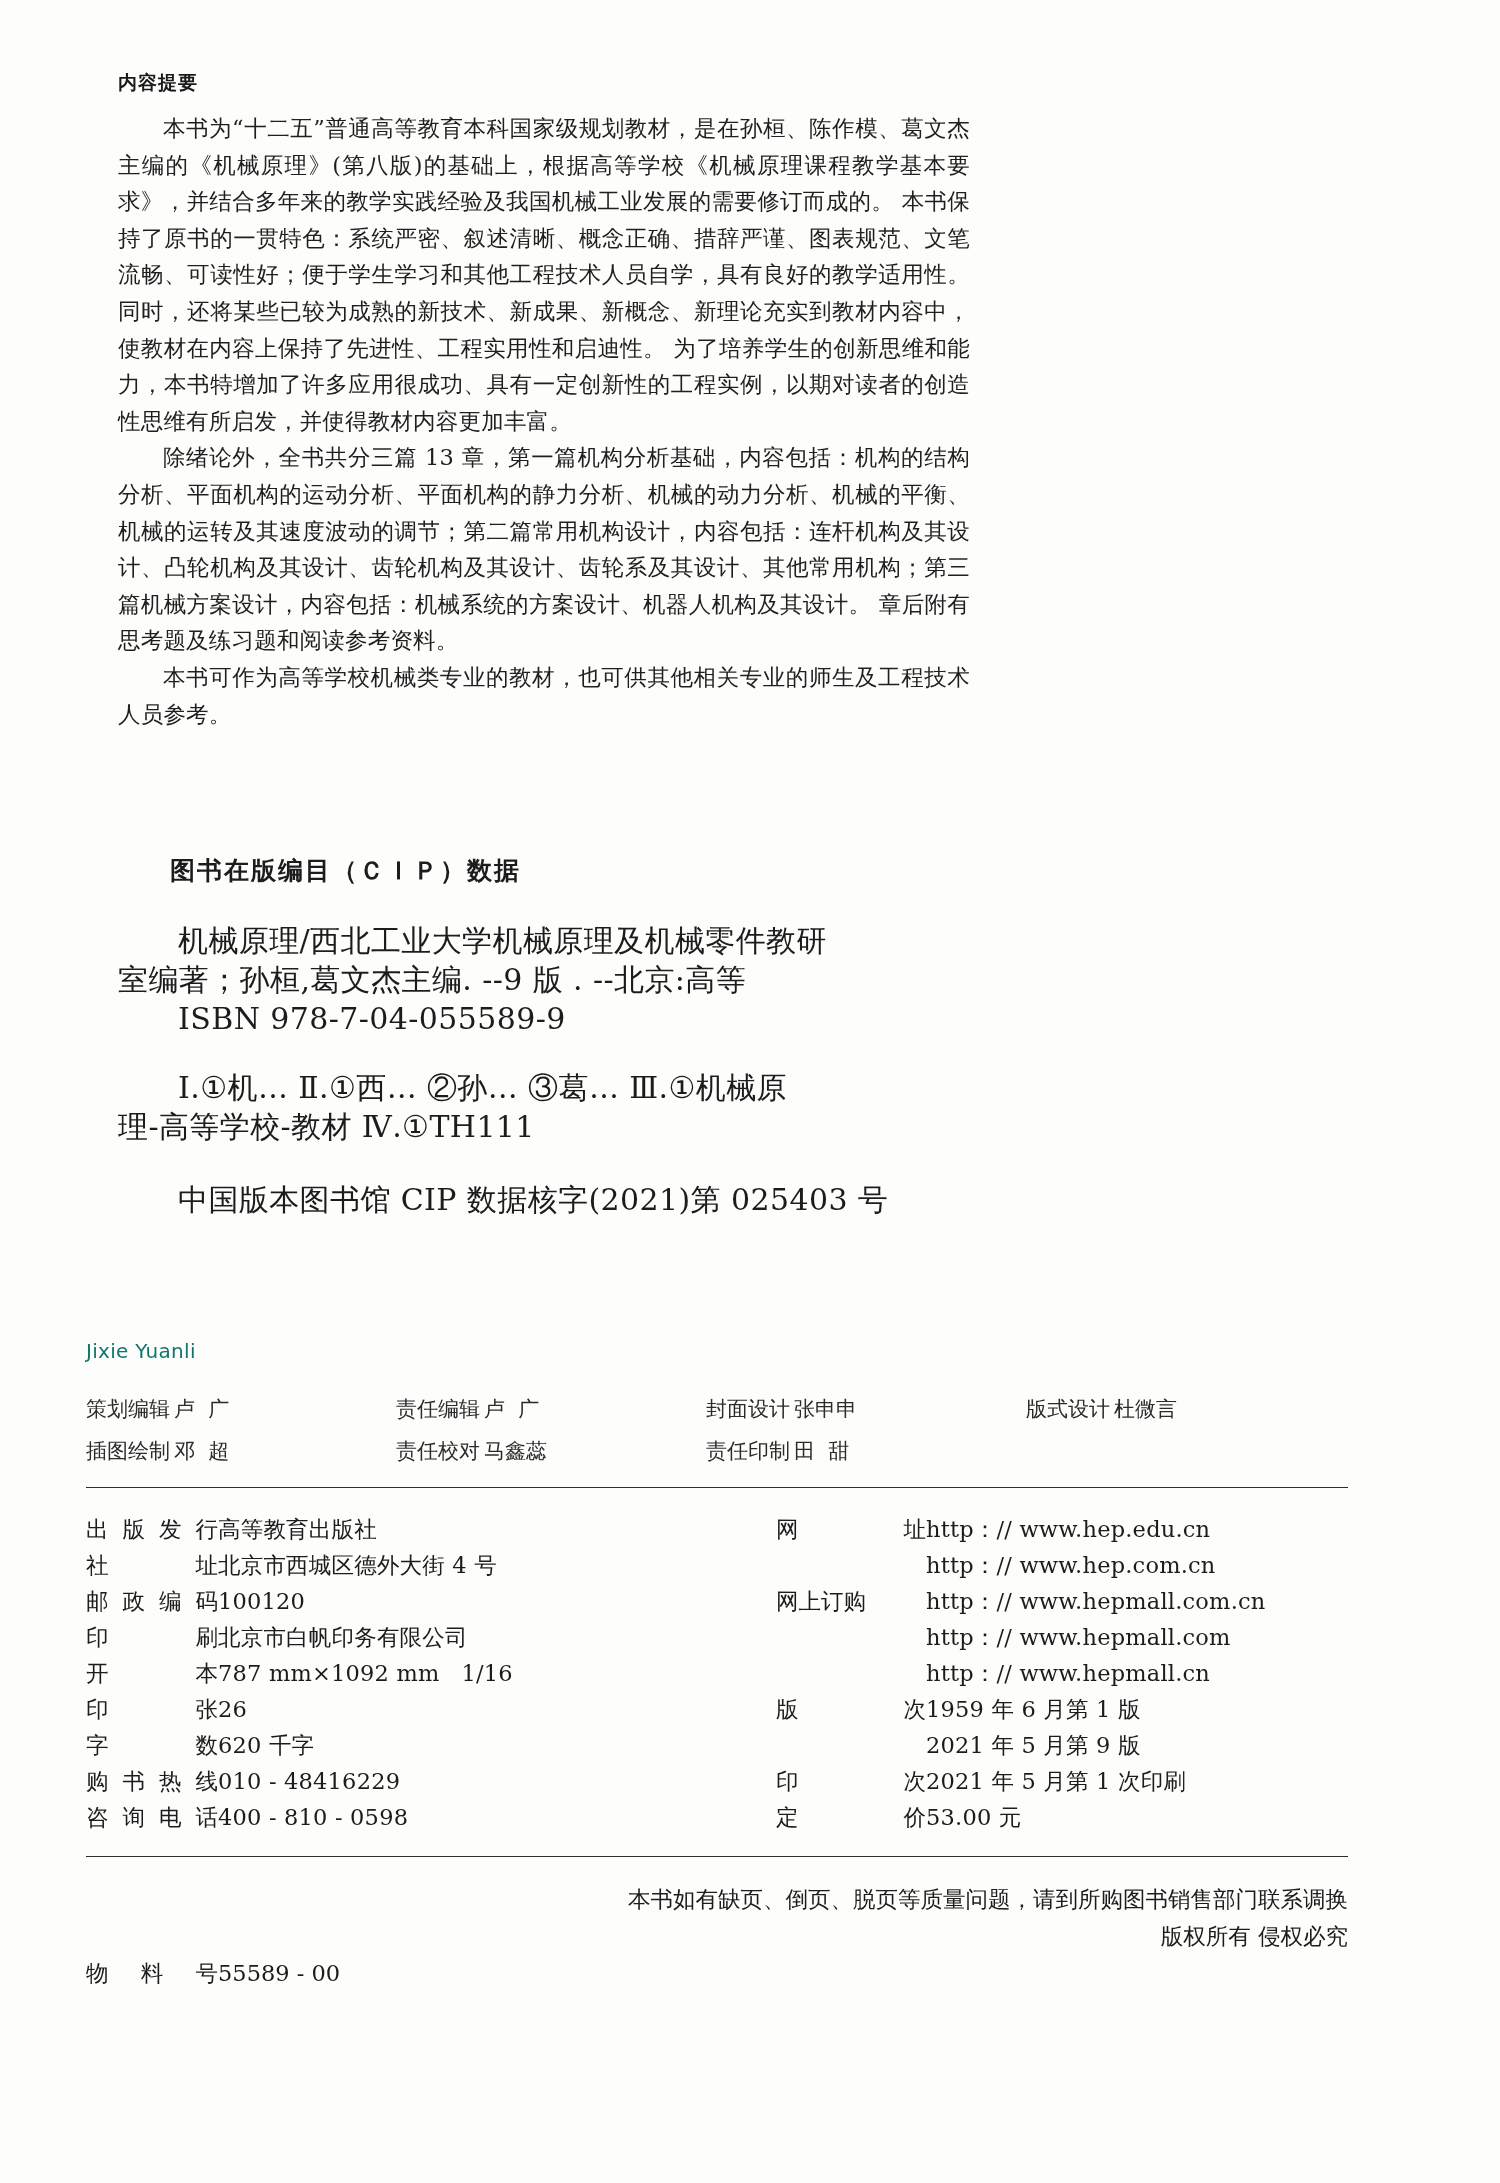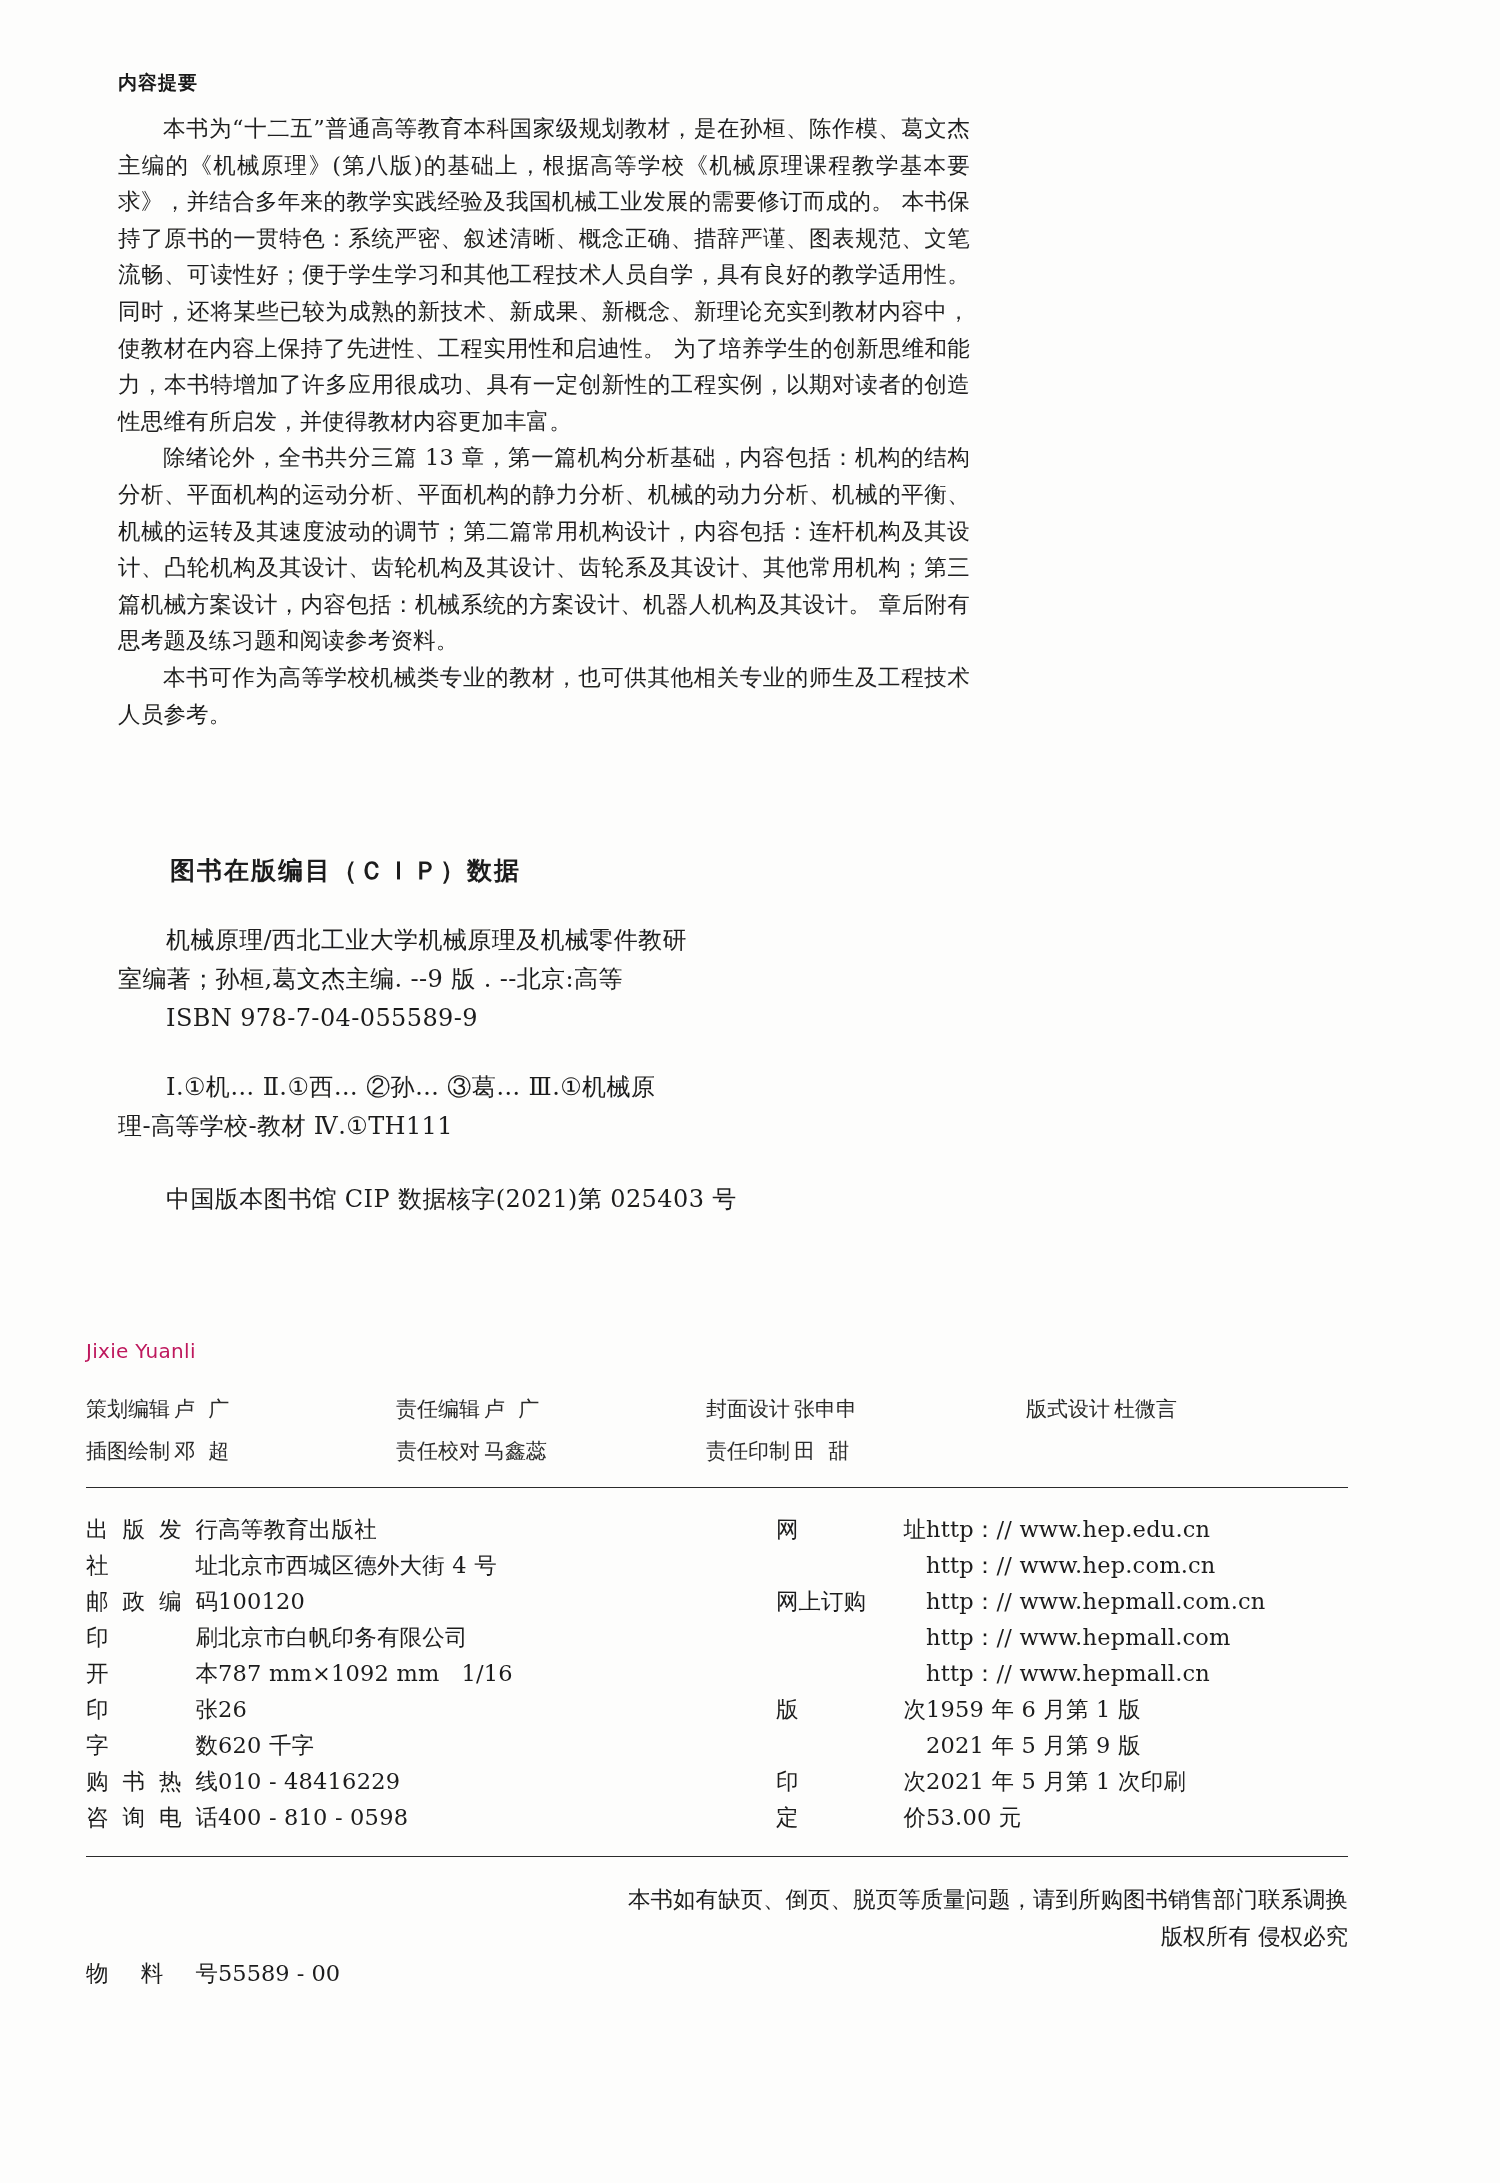--- a/index.html
+++ b/index.html
@@ -63,35 +63,35 @@
     margin-top: 122px;
     margin-left: 52px;
   }
   .cip-body {
     margin-top: 34px;
     margin-left: 0px;
     width: 860px;
   }
   .cip-body p {
     margin: 0;
-    font-size: 24px;
+    font-size: 30px;
     line-height: 39px;
     letter-spacing: 0.4px;
   }
   .cip-indent { text-indent: 2em; }
   .cip-gap { margin-top: 30px !important; }
   .cip-gap2 { margin-top: 34px !important; }
 
   
   .pinyin {
     font-family: "DejaVu Sans", "Liberation Sans", sans-serif;
     font-size: 20px;
     margin-top: 120px;
     margin-left: -32px;
-    color: #be185d;
+    color: #0f766e;
     letter-spacing: 0.3px;
   }
 
   
   .credits {
     margin-top: 32px;
     margin-left: -32px;
     width: 1262px;
     font-family: "DejaVu Sans", "Liberation Sans", sans-serif;
     font-size: 21px;

